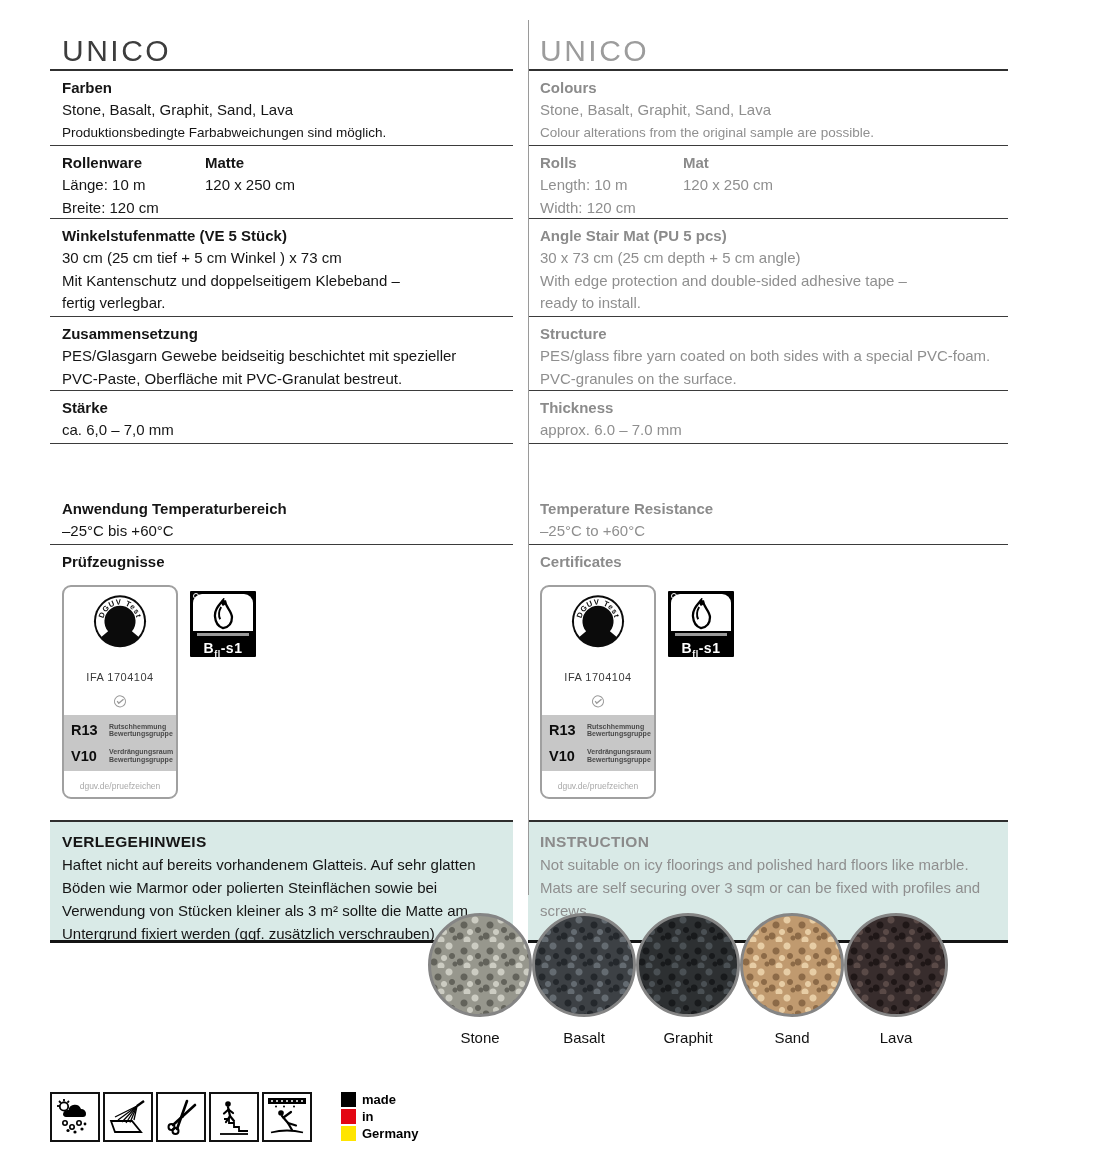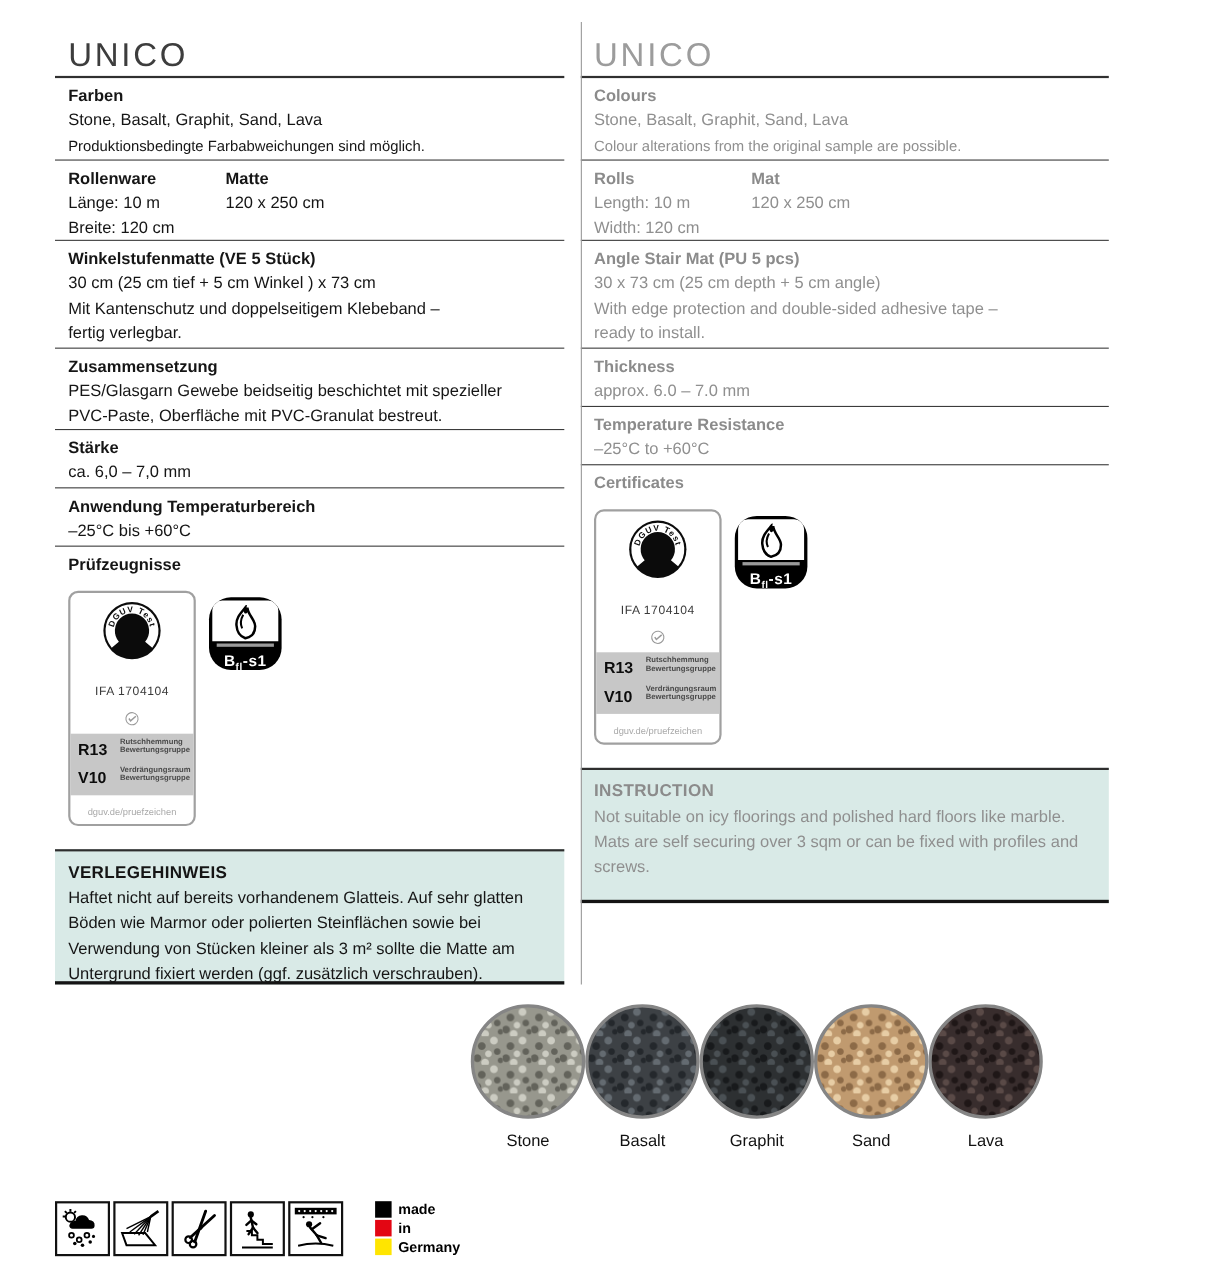--- a/index.html
+++ b/index.html
@@ -12,21 +12,21 @@
   .col-right{left:528px;width:480px;color:#8f8f8f;}
   .vdivider{position:absolute;left:528px;top:20px;width:1px;height:875px;background:#9a9a9a;z-index:5;}
 
   .title-block{height:71px;box-sizing:border-box;padding:34px 0 0 12px;border-bottom:2px solid #303030;}
   .title{font-size:30px;letter-spacing:2.5px;font-weight:300;color:#3d3d3d;}
   .col-right .title{color:#9c9c9c;}
 
   .sec{box-sizing:border-box;border-bottom:1px solid #3b3b3b;padding:6px 0 2px 12px;
        font-size:15px;line-height:22.4px;}
   .s1{height:75px;} .s2{height:73px;} .s3{height:98px;} .s4{height:74px;}
-  .s5{height:53px;} .s6{height:53px;} .s7{height:275px;border-bottom:none;}
+  .s5{height:53px;} .s6{height:53px;margin-top:48px;} .s7{height:275px;border-bottom:none;}
   .sec-heading{font-weight:bold;}
   .col-right .sec-heading{color:#8b8b8b;}
   .line{white-space:nowrap;}
   .small{font-size:13.5px;}
   .two-col{display:flex;}
   .two-col .c1{width:143px;flex:none;}
 
   
   .note-box{box-sizing:border-box;height:123px;background:#d9eae7;
             border-top:2px solid #2e2e2e;border-bottom:3px solid #141414;
@@ -36,26 +36,26 @@
 
   
   .badges{display:flex;gap:12px;margin-top:12px;align-items:flex-start;}
   .dguv{width:116px;height:214px;box-sizing:border-box;border:2px solid #a0a0a0;border-radius:9px;
         background:#fff;display:flex;flex-direction:column;align-items:center;color:#333;}
   .dguv-logo{margin-top:6px;}
   .ifa{margin-top:16px;font-size:11px;letter-spacing:0.5px;color:#3a3a3a;}
   .check{margin-top:6px;}
   .band{margin-top:6px;width:100%;box-sizing:border-box;background:#c7c7c7;padding:4px 4px 4px 7px;
         display:flex;flex-direction:column;gap:3px;}
-  .band-row{display:flex;gap:10px;}
+  .band-row{display:flex;align-items:center;gap:10px;}
   .band-code{font-weight:bold;font-size:14.5px;color:#0c0c0c;width:28px;flex:none;}
   .band-label .bl{display:block;font-size:7px;line-height:7.5px;font-weight:bold;color:#4a4a4a;}
   .dguv-foot{margin-top:4px;font-size:8.5px;color:#a9a9a9;}
 
-  .bfl{width:66px;height:66px;background:#000;border-radius:20px;position:relative;overflow:hidden;
+  .bfl{width:66px;height:66px;background:#000;border-radius:1px;position:relative;overflow:hidden;
        margin-top:6px;flex:none;}
   .bfl-top{position:absolute;top:3px;left:3px;right:3px;height:37px;background:#fff;
            border-radius:9px 9px 0 0;display:flex;justify-content:center;align-items:flex-end;}
   .bfl-line{position:absolute;top:42px;left:7px;right:7px;height:3px;background:#9a9a9a;}
   .bfl-text{position:absolute;top:46px;width:100%;text-align:center;color:#fff;
             font-weight:bold;font-size:14px;letter-spacing:0.5px;}
   .bfl-sub{font-size:9px;}
   .bfl-reg{position:absolute;top:2px;left:3px;width:4px;height:4px;border:1px solid #fff;border-radius:50%;}
 
   
@@ -229,20 +229,25 @@
       </div>
     </div>
 
     <div class="sec s3">
       <div class="sec-heading">Angle Stair Mat (PU 5 pcs)</div>
       <div class="line">30 x 73 cm (25 cm depth + 5 cm angle)</div>
       <div class="line">With edge protection and double-sided adhesive tape –</div>
       <div class="line">ready to install.</div>
     </div>
 
+    <div class="sec s4">
+      <div class="sec-heading">Structure</div>
+      <div class="line">PES/glass fibre yarn coated on both sides with a special PVC-foam.</div>
+      <div class="line">PVC-granules on the surface.</div>
+    </div>
 
     <div class="sec s5">
       <div class="sec-heading">Thickness</div>
       <div class="line">approx. 6.0 – 7.0 mm</div>
     </div>
 
     <div class="sec s6">
       <div class="sec-heading">Temperature Resistance</div>
       <div class="line">–25°C to +60°C</div>
     </div>

